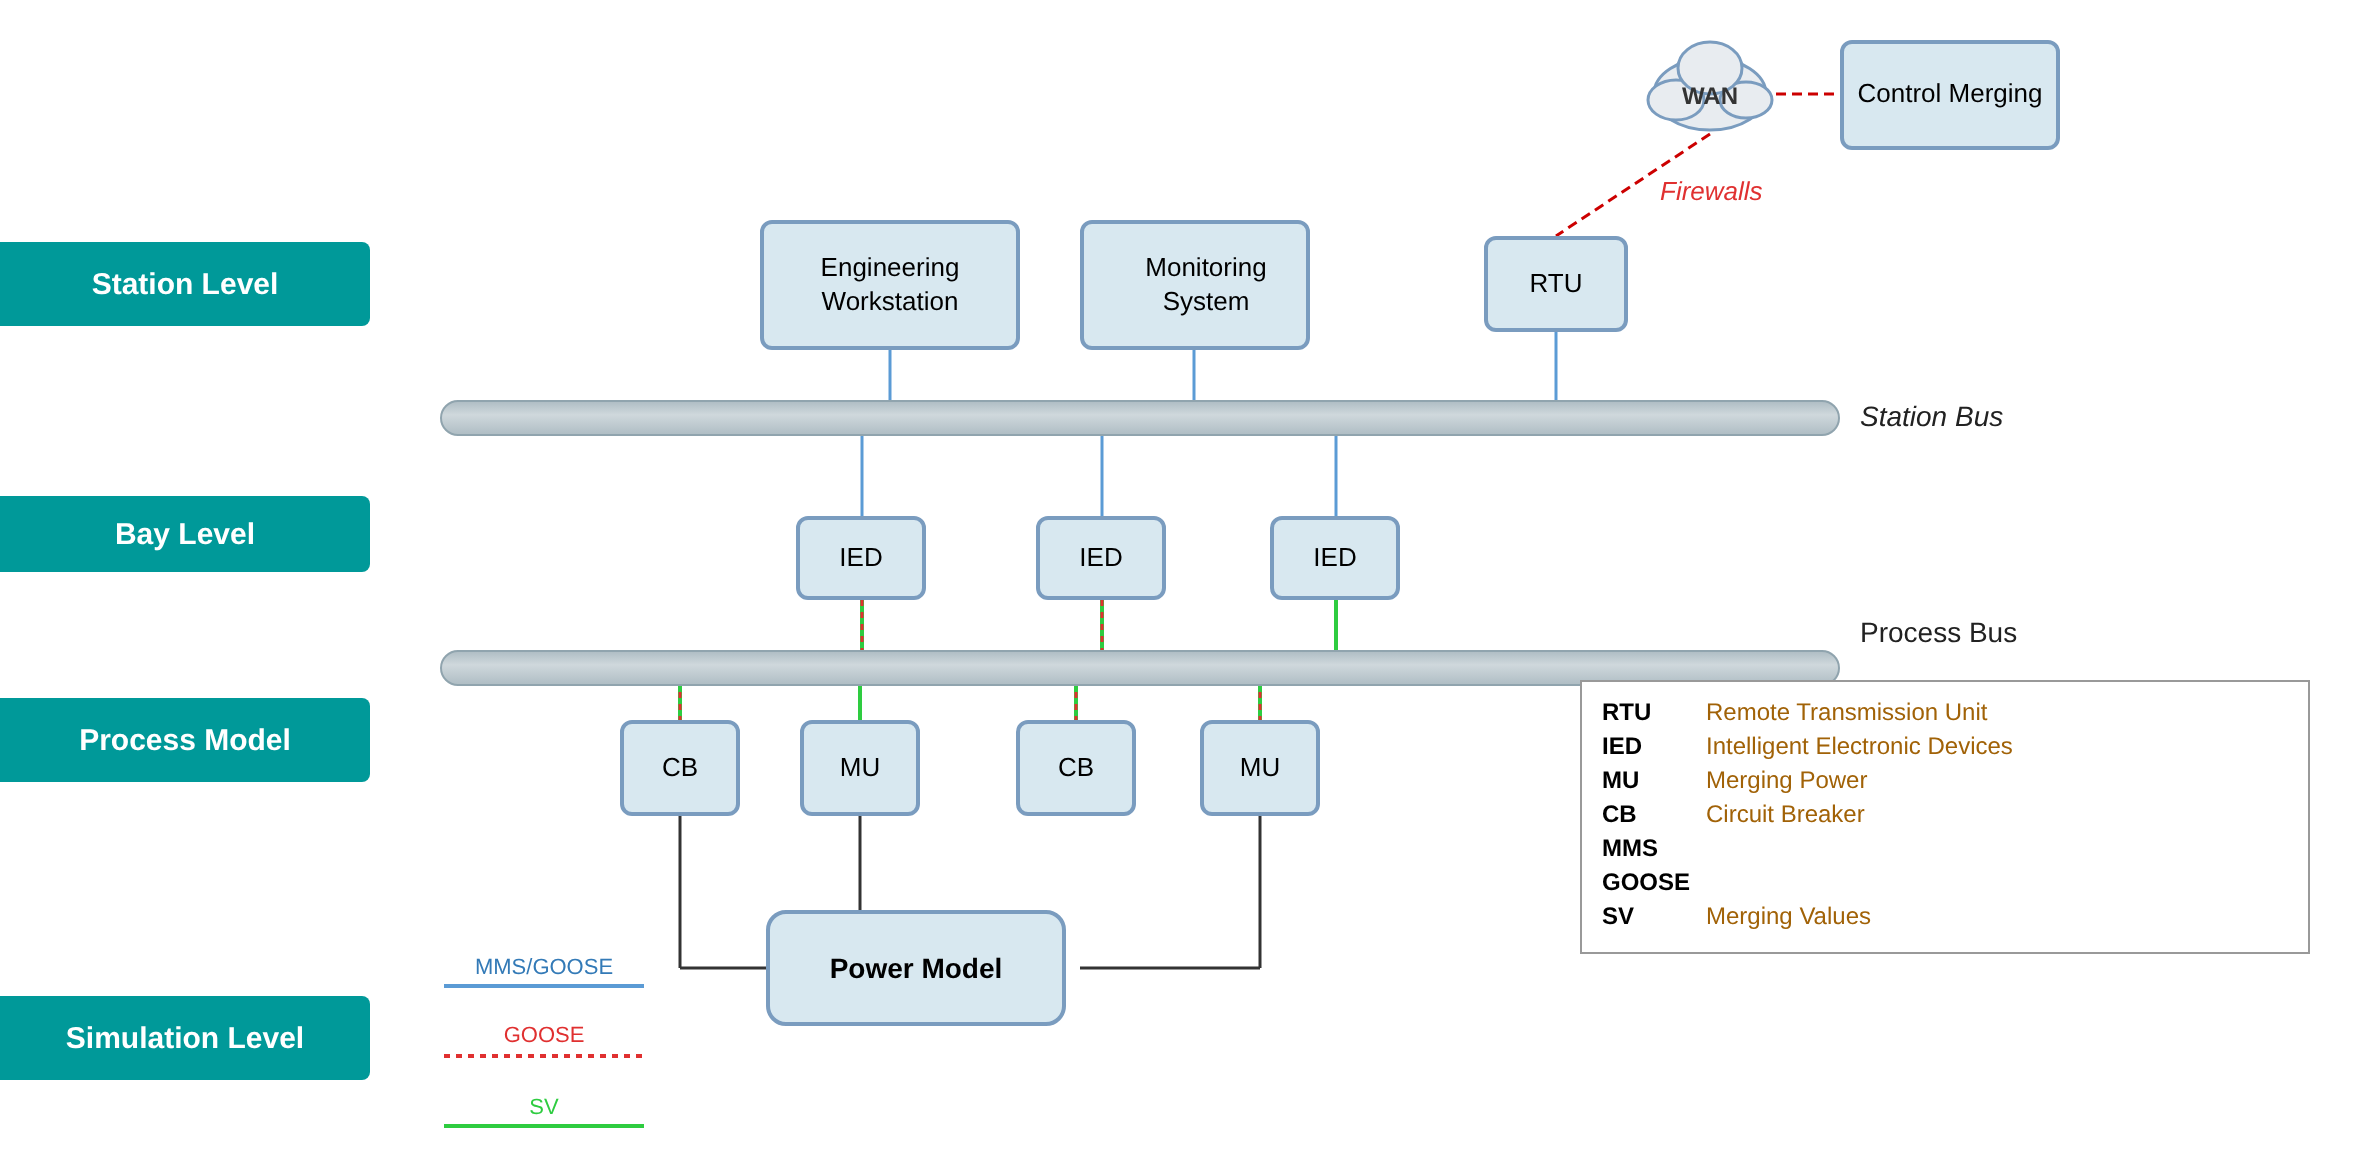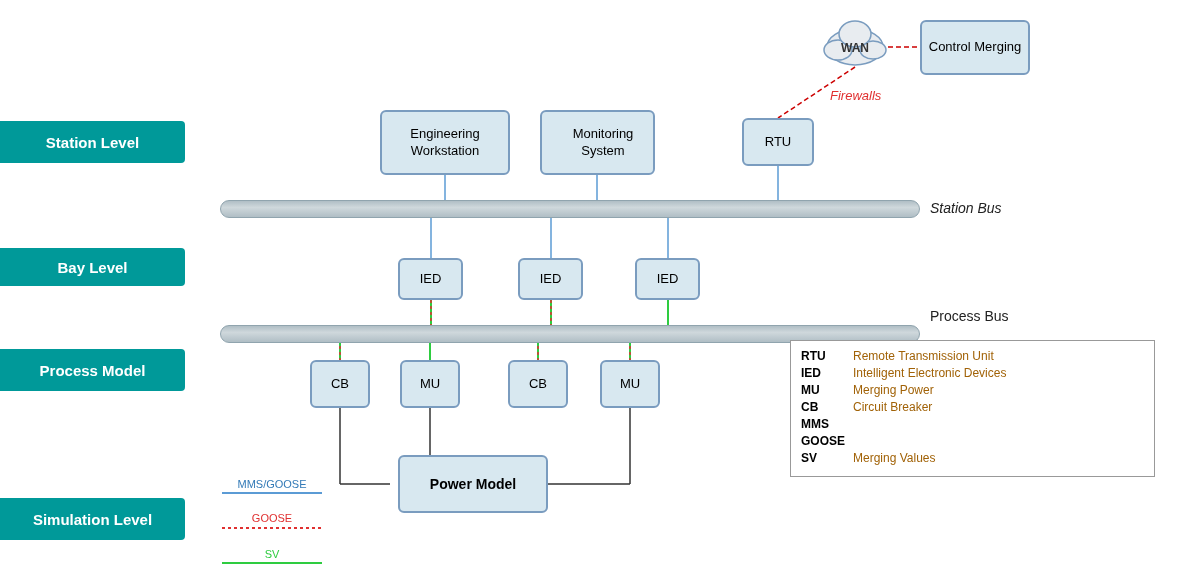--- a/index.html
+++ b/index.html
@@ -185,21 +185,21 @@
 
 <div class="box" style="left:398px;top:258px;width:65px;height:42px;">IED</div>
 <div class="box" style="left:518px;top:258px;width:65px;height:42px;">IED</div>
 <div class="box" style="left:635px;top:258px;width:65px;height:42px;">IED</div>
 
 <div class="box" style="left:310px;top:360px;width:60px;height:48px;">CB</div>
 <div class="box" style="left:400px;top:360px;width:60px;height:48px;">MU</div>
 <div class="box" style="left:508px;top:360px;width:60px;height:48px;">CB</div>
 <div class="box" style="left:600px;top:360px;width:60px;height:48px;">MU</div>
 
-<div class="box" style="left:398px;top:455px;width:150px;height:58px;font-size:14px;font-weight:bold;background:#d8e8f0;">Power Model</div>
+<div class="box" style="left:383px;top:455px;width:150px;height:58px;font-size:14px;font-weight:bold;background:#d8e8f0;border-radius:10px;">Power Model</div>
 
 <div style="position:absolute;left:222px;top:460px;display:flex;flex-direction:column;gap:18px;margin-top:18px;">
   <div style="display:flex;flex-direction:column;align-items:center;gap:2px;">
     <span style="font-size:11px;color:#337ab7;">MMS/GOOSE</span>
     <div style="width:100px;border-top:2px solid #5b9bd5;border-bottom:0;border-left:0;border-right:0;"></div>
   </div>
   <div style="display:flex;flex-direction:column;align-items:center;gap:2px;">
     <span style="font-size:11px;color:#e03030;">GOOSE</span>
     <svg width="100" height="4">
         <line x1="0" y1="2" x2="100" y2="2" stroke="#e03030" stroke-width="2" stroke-dasharray="3,3"></line>

